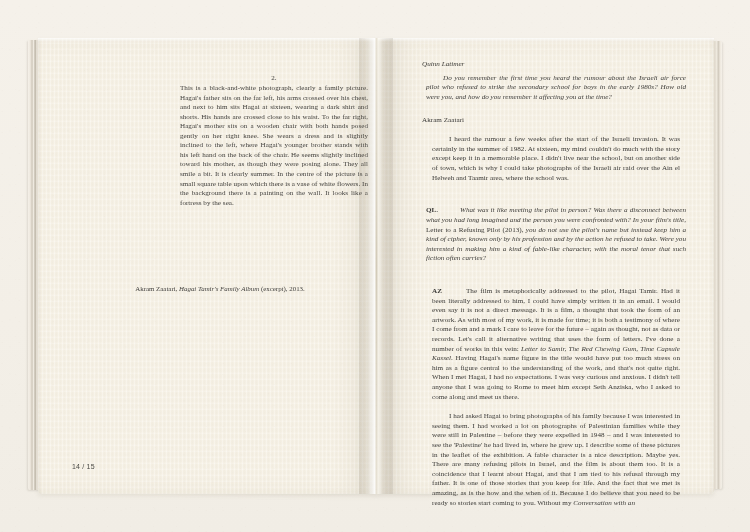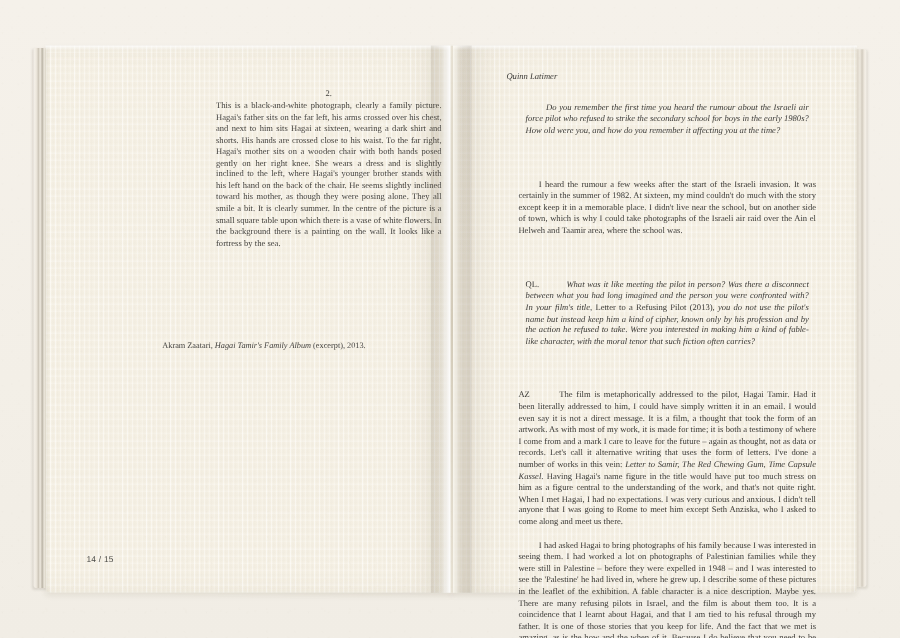--- a/index.html
+++ b/index.html
@@ -212,34 +212,35 @@
     color: #3b3a37;
     letter-spacing: 0.01px;
   }
   #right-col .speaker {
     margin-top: 0;
     margin-bottom: 0;
   }
   #right-col .q {
     font-style: italic;
     text-indent: 17px;
-    margin: 16px;
+    margin: 4px;
   }
   #right-col .a {
     text-indent: 17px;
     margin: 10px;
   }
   #right-col .q i, #right-col .a i { font-style: italic; }
   #right-col .q .up { font-style: normal; }
   #right-col .gap { height: 9.2px; }
   .lbl {
     display: inline-block;
     width: 17px;
     font-style: normal;
     text-indent: 0;
+    font-weight: bold;
   }
   .para-wrap { margin: 0; }
 
   
   #speckle {
     position: absolute;
     inset: 0;
     pointer-events: none;
     z-index: 6;
     opacity: 0.35;
@@ -280,20 +281,21 @@
     <div id="folio">14 / 15</div>
 
     <div class="txt-col" id="right-col">
 
       <p class="speaker para-wrap"><i>Quinn Latimer</i></p>
 
       <p class="q">Do you remember the first time you heard the rumour about the Israeli air force pilot who refused to strike the secondary school for boys in the early 1980s? How old were you, and how do you remember it affecting you at the time?</p>
 
       <div class="gap"></div>
 
+      <p class="speaker para-wrap"><span>Akram Zaatari</span></p>
 
       <p class="a">I heard the rumour a few weeks after the start of the Israeli invasion. It was certainly in the summer of 1982. At sixteen, my mind couldn't do much with the story except keep it in a memorable place. I didn't live near the school, but on another side of town, which is why I could take photographs of the Israeli air raid over the Ain el Helweh and Taamir area, where the school was.</p>
 
       <div class="gap"></div>
 
       <p class="q" style="text-indent:0"><span class="lbl">QL.</span><span style="display:inline-block;width:17px"></span><span>What was it like meeting the pilot in person? Was there a disconnect between what you had long imagined and the person you were confronted with? In your film's title, </span><span class="up">Letter to a Refusing Pilot (2013),</span><span> you do not use the pilot's name but instead keep him a kind of cipher, known only by his profession and by the action he refused to take. Were you interested in making him a kind of fable-like character, with the moral tenor that such fiction often carries?</span></p>
 
       <div class="gap"></div>
 
       <p class="a" style="text-indent:0"><span class="lbl">AZ</span><span style="display:inline-block;width:17px"></span><span>The film is metaphorically addressed to the pilot, Hagai Tamir. Had it been literally addressed to him, I could have simply written it in an email. I would even say it is not a direct message. It is a film, a thought that took the form of an artwork. As with most of my work, it is made for time; it is both a testimony of where I come from and a mark I care to leave for the future – again as thought, not as data or records. Let's call it alternative writing that uses the form of letters. I've done a number of works in this vein: </span><i>Letter to Samir, The Red Chewing Gum, Time Capsule Kassel</i><span>. Having Hagai's name figure in the title would have put too much stress on him as a figure central to the understanding of the work, and that's not quite right. When I met Hagai, I had no expectations. I was very curious and anxious. I didn't tell anyone that I was going to Rome to meet him except Seth Anziska, who I asked to come along and meet us there.</span></p>

